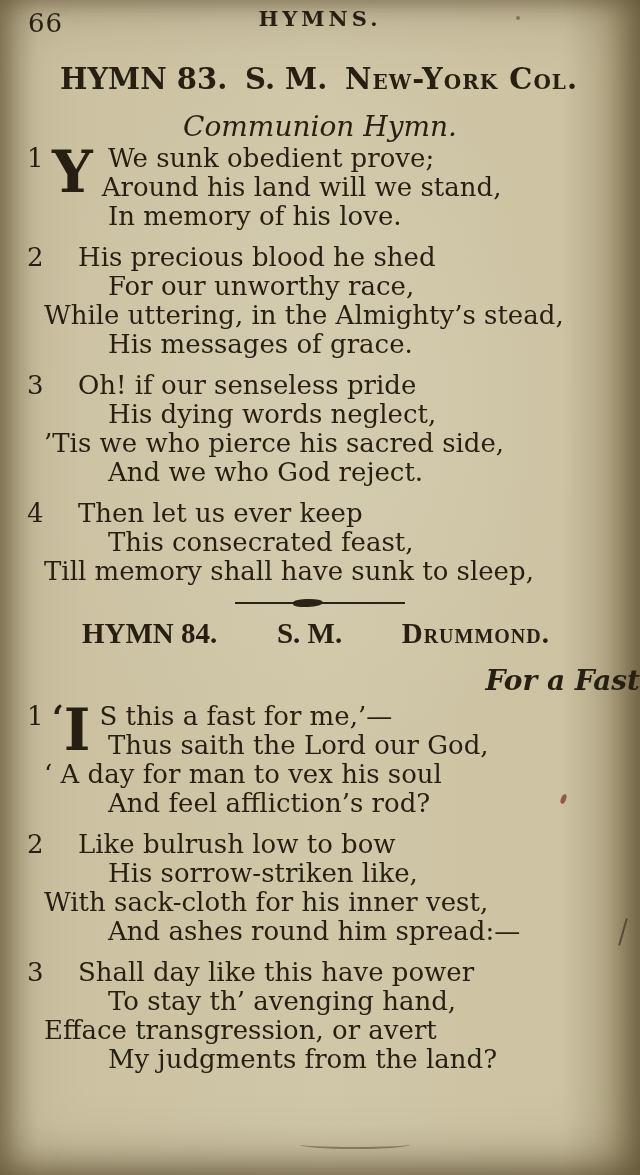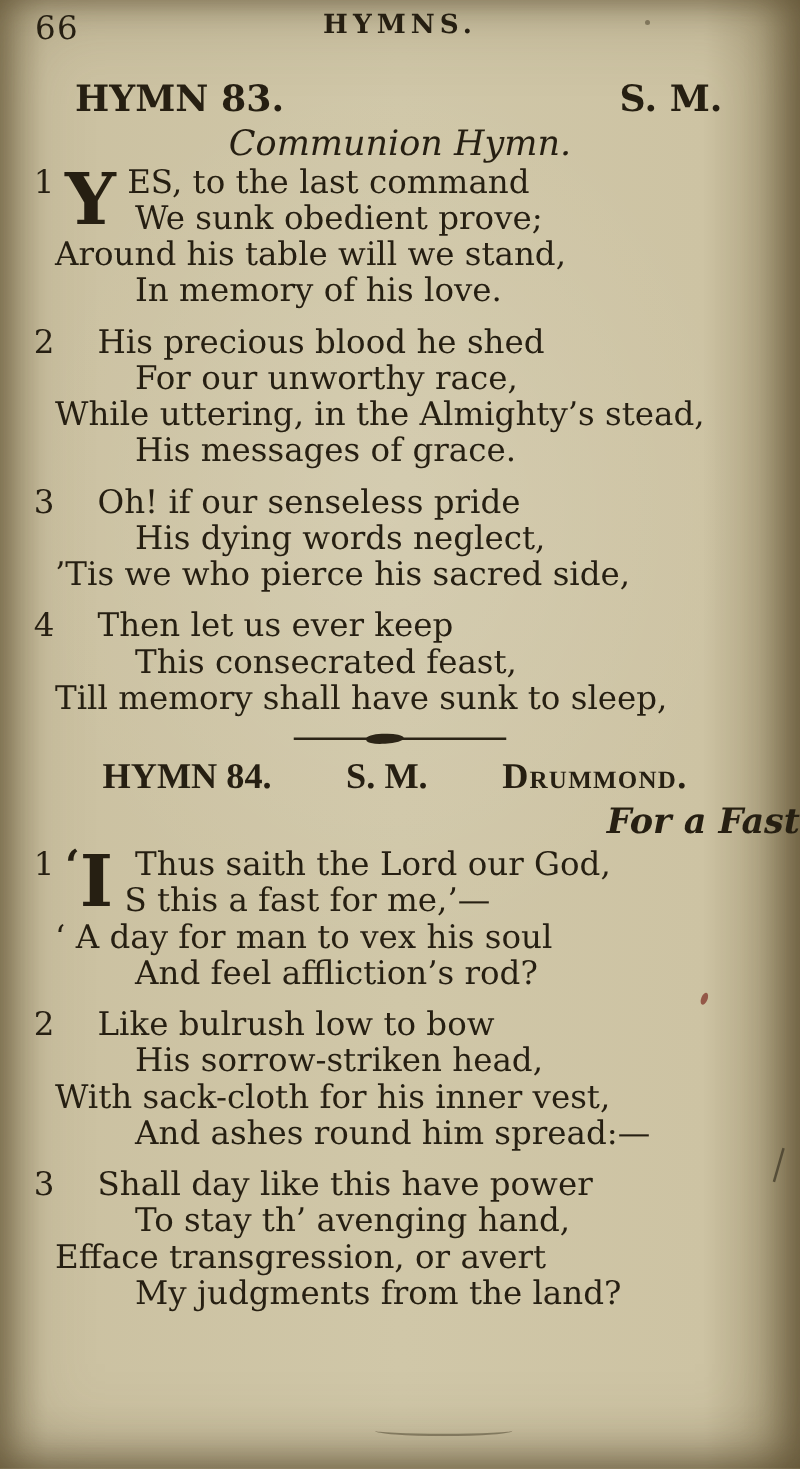--- a/index.html
+++ b/index.html
@@ -22,21 +22,21 @@
   .page-number { position:absolute; left:28px; top:8px; font-size:26px; letter-spacing:1px; }
   .page-title  { position:absolute; left:50%; top:6px; transform:translateX(-50%);
                  font-size:21px; font-weight:bold; letter-spacing:4px; }
 
   
   .hymn-heading { display:flex; justify-content:space-between; align-items:flex-start;
                   font-size:29px; font-weight:bold; line-height:34px; }
   .hymn-heading.h83 { margin:14px 62px 0 60px; }
   .hymn-heading.h84 { margin:6px 90px 0 82px;font-family:Liberation Serif, serif; }
   .hymn-source { font-variant:small-caps; letter-spacing:1px; }
-  .hymn-subtitle { text-align:center; font-style:italic; font-size:28px; line-height:34px; margin-top:2px; }
+  .hymn-subtitle { text-align:center; font-style:italic; font-size:28px; line-height:34px; margin-top:14px; }
   .hymn-subtitle.fast { font-weight:bold; margin-bottom:4px;text-align:right; }
 
   
   .stanza { position:relative; margin-bottom:12px; font-size:26px; line-height:29px; }
   .stanza-number { position:absolute; left:27px; top:0; }
   .vline { white-space:nowrap; }
   .vline.i1 { margin-left:78px; }
   .vline.i2 { margin-left:108px; }
   .vline.i3 { margin-left:44px; }
   .vline.i4 { margin-left:108px; }
@@ -70,50 +70,51 @@
 
   <div class="page-header">
     <span class="page-number">66</span>
     <span class="page-title">HYMNS.</span>
   </div>
 
   <div class="hymn-block">
     <div class="hymn-heading h83">
       <span>HYMN 83.</span>
       <span>S. M.</span>
+      <span class="hymn-source">New-York Col.</span>
     </div>
     <div class="hymn-subtitle">Communion Hymn.</div>
 
     <div class="stanza">
       <span class="stanza-number">1</span>
       <div>
         <span class="dropcap">Y</span>
-        <div class="vline i1">ES, to the last command</div>
         <div class="vline i2">We sunk obedient prove;</div>
-        <div class="vline i3">Around his table will we stand,</div>
+        <div class="vline i3">Around his land will we stand,</div>
         <div class="vline i4">In memory of his love.</div>
       </div>
     </div>
 
     <div class="stanza">
       <span class="stanza-number">2</span>
       <div>
         <div class="vline i1">His precious blood he shed</div>
         <div class="vline i2">For our unworthy race,</div>
         <div class="vline i3">While uttering, in the Almighty’s stead,</div>
         <div class="vline i4">His messages of grace.</div>
       </div>
     </div>
 
     <div class="stanza">
       <span class="stanza-number">3</span>
       <div>
         <div class="vline i1">Oh! if our senseless pride</div>
         <div class="vline i2">His dying words neglect,</div>
         <div class="vline i3">’Tis we who pierce his sacred side,</div>
+        <div class="vline i4">And we who God reject.</div>
       </div>
     </div>
 
     <div class="stanza">
       <span class="stanza-number">4</span>
       <div>
         <div class="vline i1">Then let us ever keep</div>
         <div class="vline i2">This consecrated feast,</div>
         <div class="vline i3">Till memory shall have sunk to sleep,</div>
       </div>
@@ -130,32 +131,32 @@
       <span>HYMN 84.</span>
       <span>S. M.</span>
       <span class="hymn-source">Drummond.</span>
     </div>
     <div class="hymn-subtitle fast">For a Fast</div>
 
     <div class="stanza">
       <span class="stanza-number">1</span>
       <div>
         <span class="dropcap"><span class="dc-quote">‘</span><span>I</span></span>
+        <div class="vline i1">S this a fast for me,’—</div>
         <div class="vline i2">Thus saith the Lord our God,</div>
-        <div class="vline i1">S this a fast for me,’—</div>
         <div class="vline i3">‘ A day for man to vex his soul</div>
         <div class="vline i4">And feel affliction’s rod?</div>
       </div>
     </div>
 
     <div class="stanza">
       <span class="stanza-number">2</span>
       <div>
         <div class="vline i1">Like bulrush low to bow</div>
-        <div class="vline i2">His sorrow-striken head,</div>
+        <div class="vline i2">His sorrow-striken like,</div>
         <div class="vline i3">With sack-cloth for his inner vest,</div>
         <div class="vline i4">And ashes round him spread:—</div>
       </div>
     </div>
 
     <div class="stanza">
       <span class="stanza-number">3</span>
       <div>
         <div class="vline i1">Shall day like this have power</div>
         <div class="vline i2">To stay th’ avenging hand,</div>

